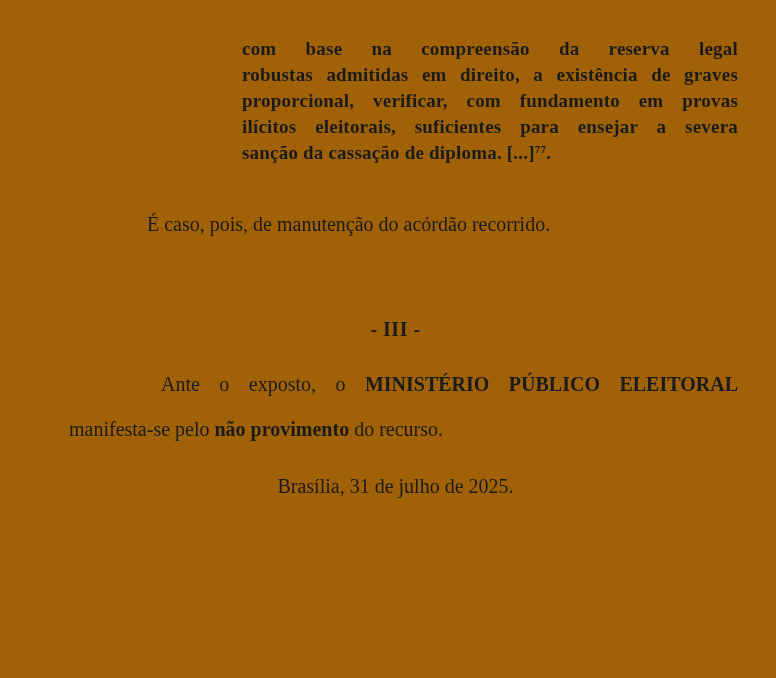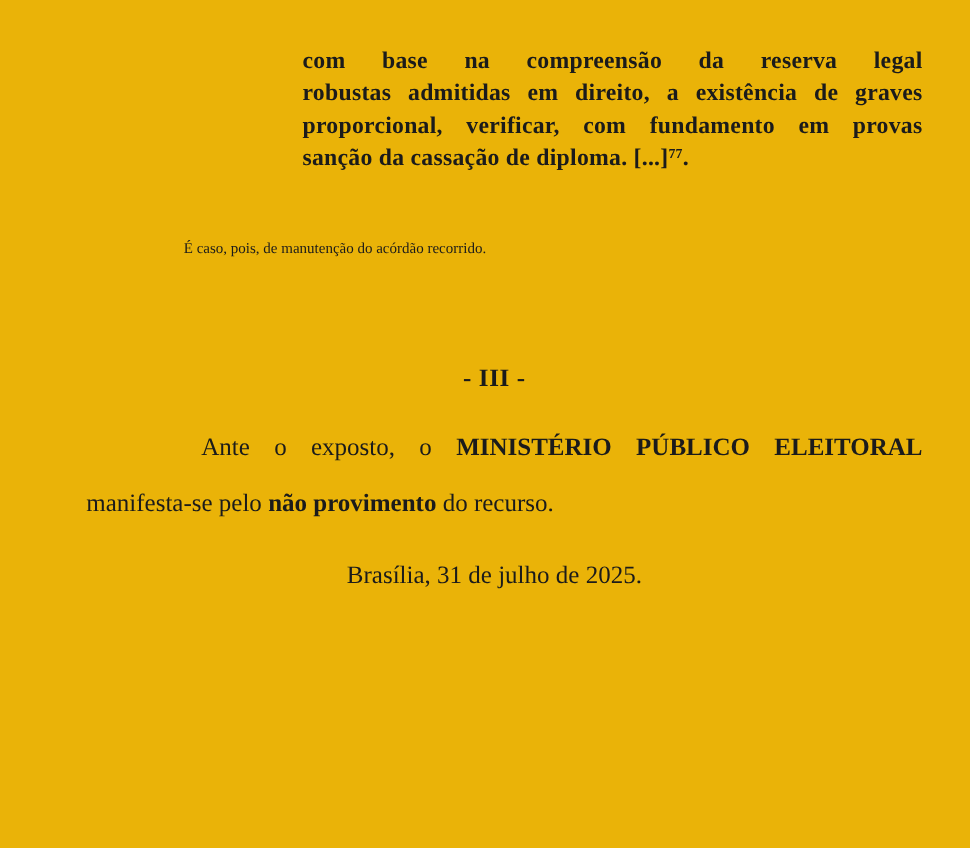--- a/index.html
+++ b/index.html
@@ -4,21 +4,21 @@
 <style>
   html, body {
     margin: 0;
     padding: 0;
     background: #ffffff;
   }
   .page {
     position: relative;
     width: 776px;
     height: 678px;
-    background: #eab308;
+    background: #a16207;
     color: #1b1b1b;
     font-family: "Liberation Serif", serif;
     overflow: hidden;
     box-sizing: border-box;
     padding: 36px 38px 0 53px; 
   }
   
   .quote {
     margin: 0 0 0 189px;          
     width: 496px;                  
@@ -36,21 +36,21 @@
   }
   .qline sup {
     font-size: 11px;
     line-height: 0;
     vertical-align: 6px;
     font-weight: bold;
   }
   
   .para-maintenance {
     margin: 45px 0 0 0;
-    font-size: 12px;
+    font-size: 20px;
     line-height: 26px;
     text-indent: 94px;             
   }
   .section-heading {
     margin: 79px 0 0 0;
     font-size: 20px;
     line-height: 26px;
     font-weight: bold;
     text-align: center;
     letter-spacing: 0.5px;
@@ -86,20 +86,21 @@
 </style>
 </head>
 <body>
 
 <div class="page">
 
   <blockquote class="quote">
     <div class="qline j">com base na compreensão da reserva legal</div>
     <div class="qline j">robustas admitidas em direito, a existência de graves</div>
     <div class="qline j">proporcional, verificar, com fundamento em provas</div>
+    <div class="qline j">ilícitos eleitorais, suficientes para ensejar a severa</div>
     <div class="qline last"><span>sanção da cassação de diploma. [...]</span><sup>77</sup><span>.</span></div>
   </blockquote>
 
   <p class="para-maintenance">É caso, pois, de manutenção do acórdão recorrido.</p>
 
   <h3 class="section-heading">- III -</h3>
 
   <div class="para-conclusion">
     <div class="line1"><span>Ante o exposto, o </span><strong>MINISTÉRIO PÚBLICO ELEITORAL</strong></div>
     <div class="line2"><span>manifesta-se pelo </span><strong>não provimento</strong><span> do recurso.</span></div>

